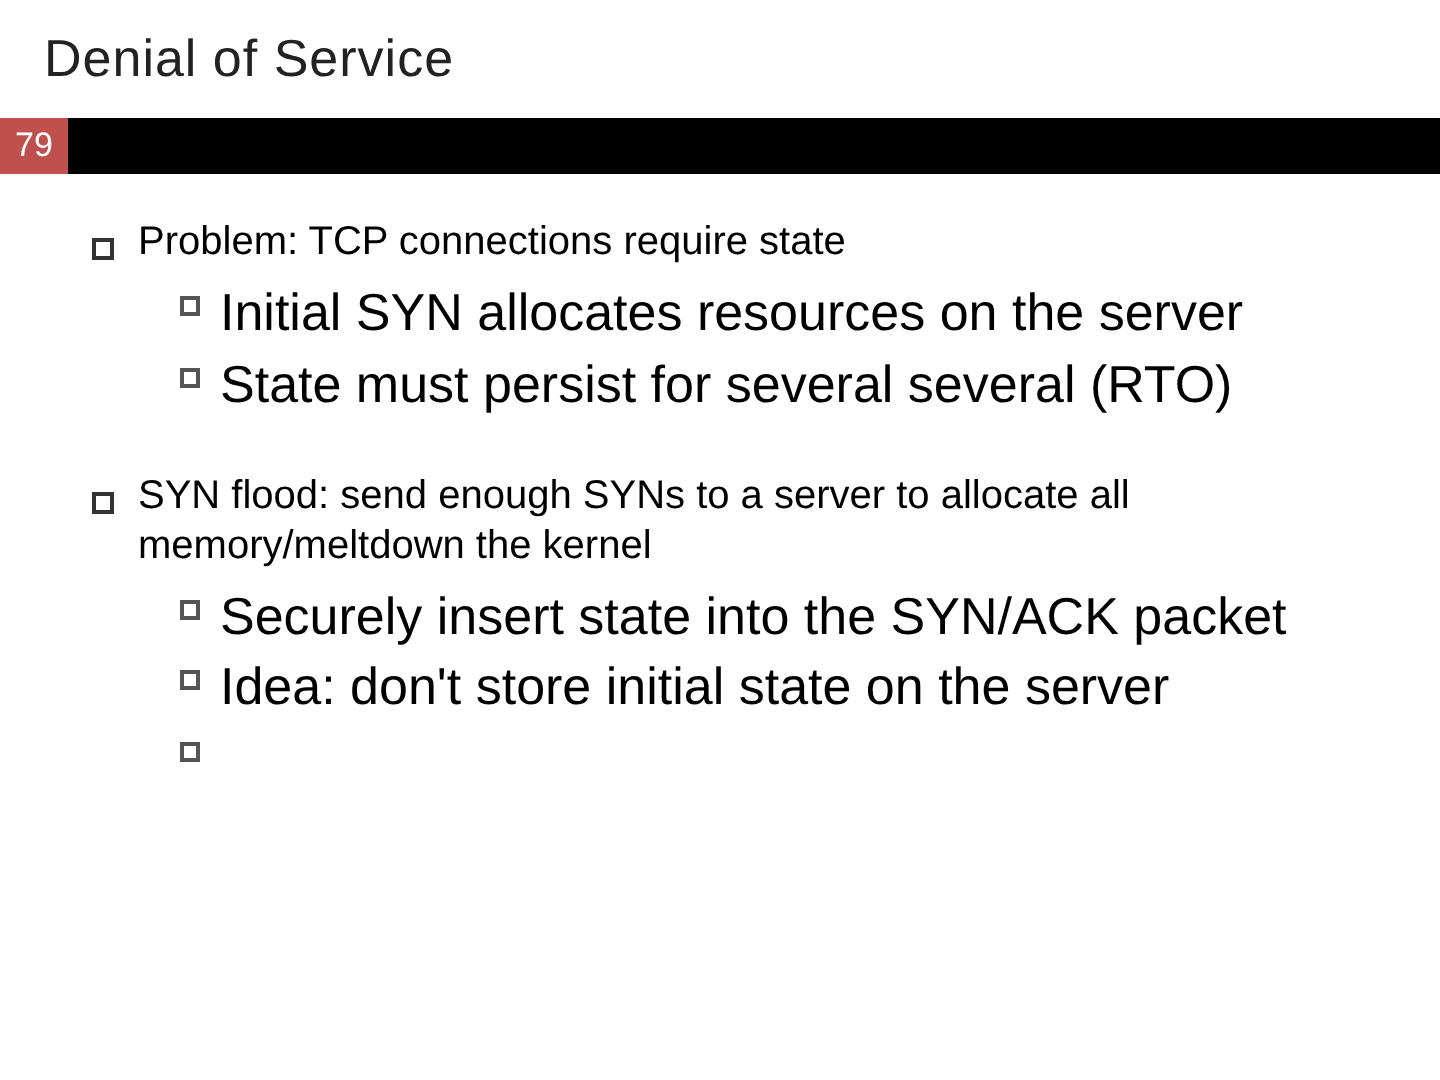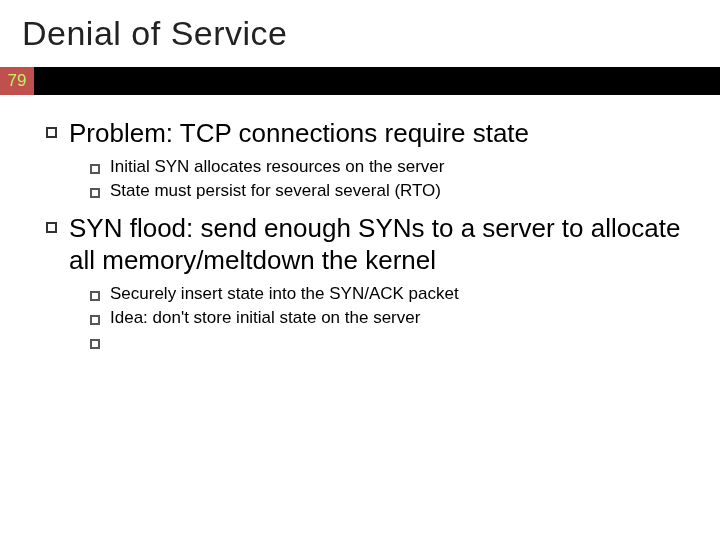--- a/index.html
+++ b/index.html
@@ -1,29 +1,29 @@
 <!DOCTYPE html>
 <html><head>
 <meta charset="utf-8">
 <style>
   * { margin: 0; padding: 0; box-sizing: border-box; }
   html, body { width: 720px; height: 540px; background: #fff; font-family: Arial, Helvetica, sans-serif; color: #000; }
   .slide { width: 720px; height: 540px; position: relative; padding: 0; }
-  .title { font-size: 34px; font-weight: 400; color: #222; padding: 14px 0 14px 22px; letter-spacing: 0.5px; }
+  .title { font-size: 26px; font-weight: 400; color: #222; padding: 14px 0 14px 22px; letter-spacing: 0.5px; }
   .bar { width: 100%; height: 28px; background: #000; display: flex; align-items: stretch; }
-  .pagebox { background: #c0504d; color: #bef264; font-size: 17px; font-weight: 400; width: 34px; display: flex; align-items: center; justify-content: center; }
+  .pagebox { background: #c0504d; color: #ffffff; font-size: 17px; font-weight: 400; width: 34px; display: flex; align-items: center; justify-content: center; }
   .content { padding: 22px 30px 0 46px; }
-  .l1 { display: flex; align-items: flex-start; margin-top: 10px; }
+  .l1 { display: flex; align-items: flex-start; margin-top: 26px; }
   .l1:first-child { margin-top: 0; }
   .l1 .bull { width: 11px; height: 11px; border: 2px solid #333; margin-top: 10px; margin-right: 12px; flex-shrink: 0; }
-  .l1 .txt { font-size: 26px; line-height: 1.25; }
+  .l1 .txt { font-size: 20px; line-height: 1.25; }
   .l2group { margin: 6px 0 10px 44px; }
   .l2 { display: flex; align-items: flex-start; margin-top: 2px; }
   .l2 .bull { width: 10px; height: 10px; border: 2px solid #555; margin-top: 8px; margin-right: 10px; flex-shrink: 0; }
-  .l2 .txt { font-size: 17px; line-height: 1.3; }
+  .l2 .txt { font-size: 26px; line-height: 1.3; }
 </style>
 </head>
 <body>
 <div class="slide">
 
   <div class="title">Denial of Service</div>
 
   <div class="bar">
     <div class="pagebox">79</div>
   </div>

